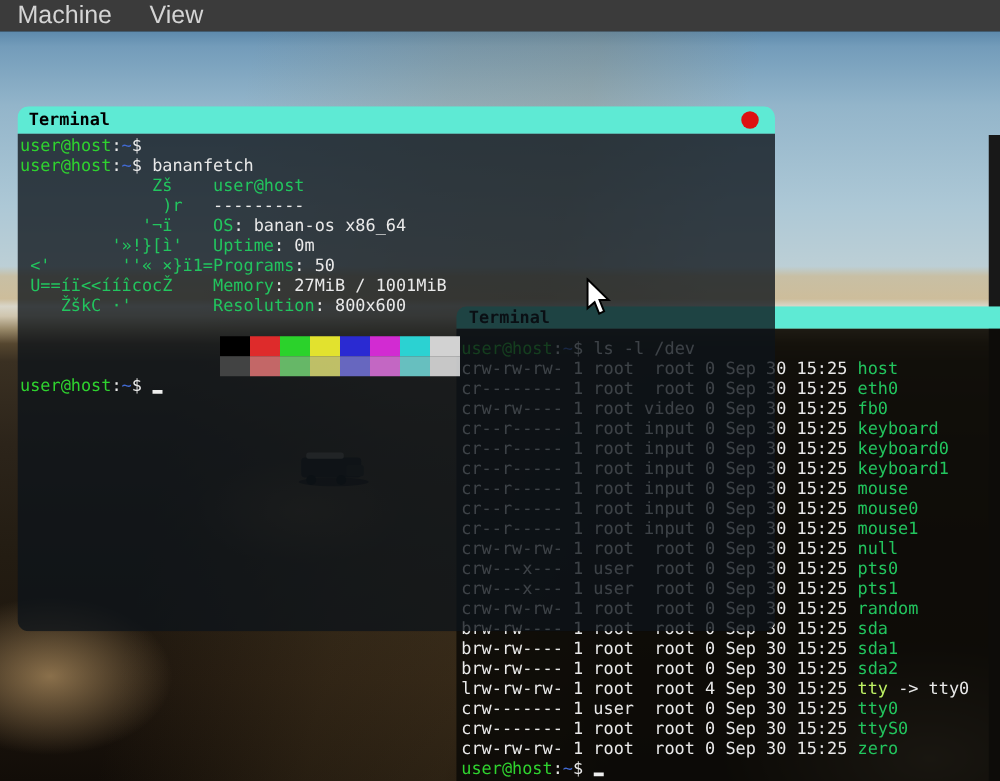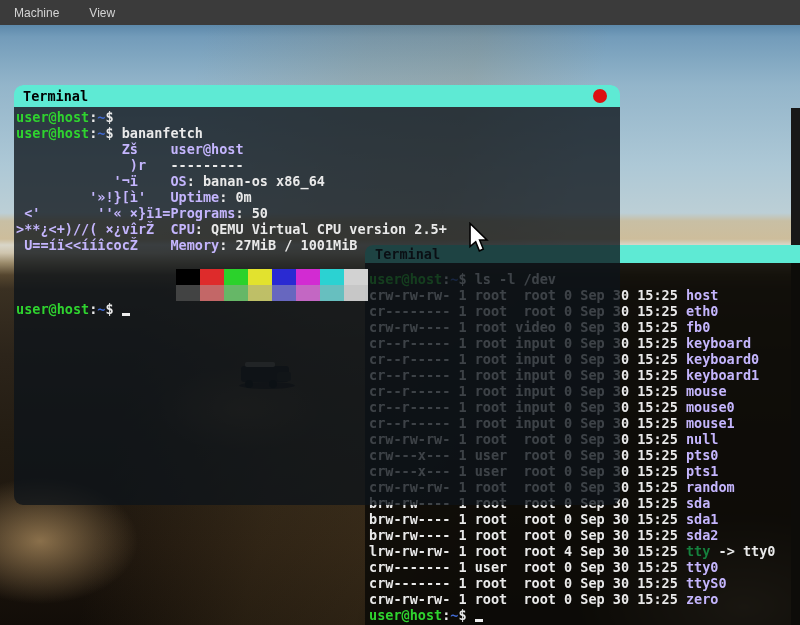--- a/index.html
+++ b/index.html
@@ -2,21 +2,21 @@
 <html><head>
 <meta charset="utf-8">
 <style>
   html,body{margin:0;padding:0}
   body{width:800px;height:625px;position:relative;overflow:hidden;background:#000;
        font-family:"DejaVu Sans Mono",monospace}
 
   
   .menubar{position:absolute;left:0;top:0;width:800px;height:25px;background:#3b3b3b;
            z-index:100;display:flex;align-items:center;gap:30px;padding-left:14px;box-sizing:border-box;
-           font-family:"Liberation Sans",sans-serif;font-size:12px;color:#d4d4d4}
+           font-family:"Liberation Sans",sans-serif;font-size:20px;color:#d4d4d4}
   .menuitem{cursor:default}
 
   
   .photo{position:absolute;left:0;top:25px;width:800px;height:600px;z-index:1;
     background:
       radial-gradient(140px 90px at 5% 86%, rgba(196,160,108,.65), rgba(196,160,108,0) 70%),
       radial-gradient(230px 130px at 93% 97%, rgba(178,158,128,.6), rgba(178,158,128,0) 72%),
       radial-gradient(120px 60px at 30% 64%, rgba(128,100,62,.28), rgba(128,100,62,0) 70%),
       linear-gradient(102deg, rgba(0,0,0,0) 22%, rgba(150,118,66,.16) 40%, rgba(150,118,66,.2) 52%, rgba(0,0,0,0) 66%),
       linear-gradient(to bottom,
@@ -30,22 +30,22 @@
   .truck .shadow{position:absolute;left:2px;top:24px;width:56px;height:7px;background:rgba(0,0,0,.55);border-radius:50%}
   .truck .body{position:absolute;left:4px;top:8px;width:48px;height:16px;background:#17140f;border-radius:3px}
   .truck .rack{position:absolute;left:8px;top:4px;width:30px;height:5px;background:#6b6252;border-radius:2px}
   .truck .hood{position:absolute;left:40px;top:14px;width:14px;height:9px;background:#211c14;border-radius:2px}
   .truck .w1,.truck .w2{position:absolute;top:22px;width:8px;height:8px;border-radius:50%;background:#0a0907}
   .truck .w1{left:8px}.truck .w2{left:32px}
 
   
   .titlebar{box-sizing:border-box;display:flex;align-items:center;
             font-weight:bold;font-size:13.5px;color:#000;background:#5eead4}
-  .tline{height:16px;line-height:16px;white-space:pre;font-weight:bold;font-size:13.5px}
-  .g{color:#2fd32f}.y{color:#c4b5fd}.b{color:#4169d0}.c{color:#15803d}.w{color:#e9e9e9}
+  .tline{height:16px;line-height:16px;white-space:pre;font-weight:normal;font-size:13.5px}
+  .g{color:#2fd32f}.y{color:#22c55e}.b{color:#4169d0}.c{color:#bef264}.w{color:#e9e9e9}
   .cursor{display:inline-block;width:8px;height:12px;position:relative;vertical-align:-2px}
   .cursor::after{content:"";position:absolute;left:0;bottom:0;width:8px;height:3px;background:#ededed}
 
   
   .term2{position:absolute;left:365px;top:245px;width:435px;height:380px;z-index:5;
          border-top-left-radius:8px;overflow:hidden}
   .term2 .titlebar{height:18px;border-top-left-radius:8px;padding-left:10px}
   .term2 .content{position:absolute;left:0;top:18px;right:0;bottom:0;
                   background:rgba(12,10,7,.87);padding:8px 0 0 4px;color:#e9e9e9}
 
@@ -119,22 +119,22 @@
     <span class="redbtn"></span>
   </div>
   <div class="content" id="t1content">
       <div class="tline"><span class="g">user@host</span><span class="w">:</span><span class="b">~</span><span class="w">$ </span></div>
       <div class="tline"><span class="g">user@host</span><span class="w">:</span><span class="b">~</span><span class="w">$ </span><span class="w">bananfetch</span></div>
       <div class="tline"><span class="y">             Zš    </span><span class="y">user@host</span></div>
       <div class="tline"><span class="y">              )r   </span><span class="w">---------</span></div>
       <div class="tline"><span class="y">            '¬ï    </span><span class="y">OS</span><span class="w">: </span><span class="w">banan-os x86_64</span></div>
       <div class="tline"><span class="y">         '»!}[ì'   </span><span class="y">Uptime</span><span class="w">: </span><span class="w">0m</span></div>
       <div class="tline"><span class="y"> &lt;'       ''« ×}ï1=</span><span class="y">Programs</span><span class="w">: </span><span class="w">50</span></div>
-      <div class="tline"><span class="y">&gt;**¿&lt;+)//( ×¿vîrŽ  </span><span class="y">CPU</span><span class="w">: </span><span class="w">QEMU Virtual CPU version 2.5+</span></div>
       <div class="tline"><span class="y"> U==íï&lt;&lt;ííîcocŽ    </span><span class="y">Memory</span><span class="w">: </span><span class="w">27MiB / 1001MiB</span></div>
+      <div class="tline"><span class="y">    ŽškC ·'        </span><span class="y">Resolution</span><span class="w">: </span><span class="w">800x600</span></div>
       <div class="tline"></div>
       <div class="palrow ">
         <div class="palcell" style="background: rgb(0, 0, 0);"></div>
         <div class="palcell" style="background: rgb(222, 43, 43);"></div>
         <div class="palcell" style="background: rgb(43, 210, 43);"></div>
         <div class="palcell" style="background: rgb(226, 226, 46);"></div>
         <div class="palcell" style="background: rgb(42, 42, 210);"></div>
         <div class="palcell" style="background: rgb(210, 43, 210);"></div>
         <div class="palcell" style="background: rgb(43, 210, 210);"></div>
         <div class="palcell" style="background: rgb(210, 210, 210);"></div>

